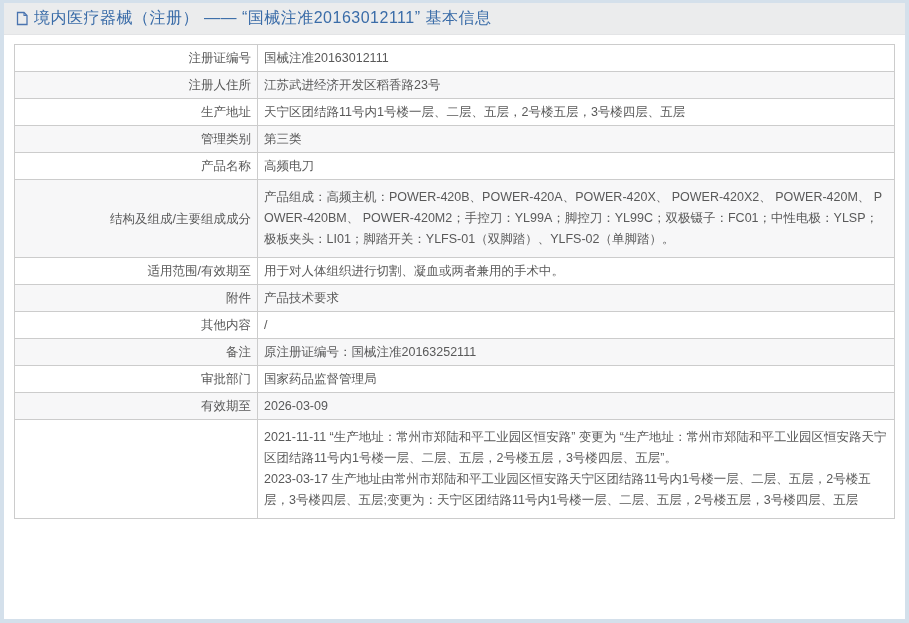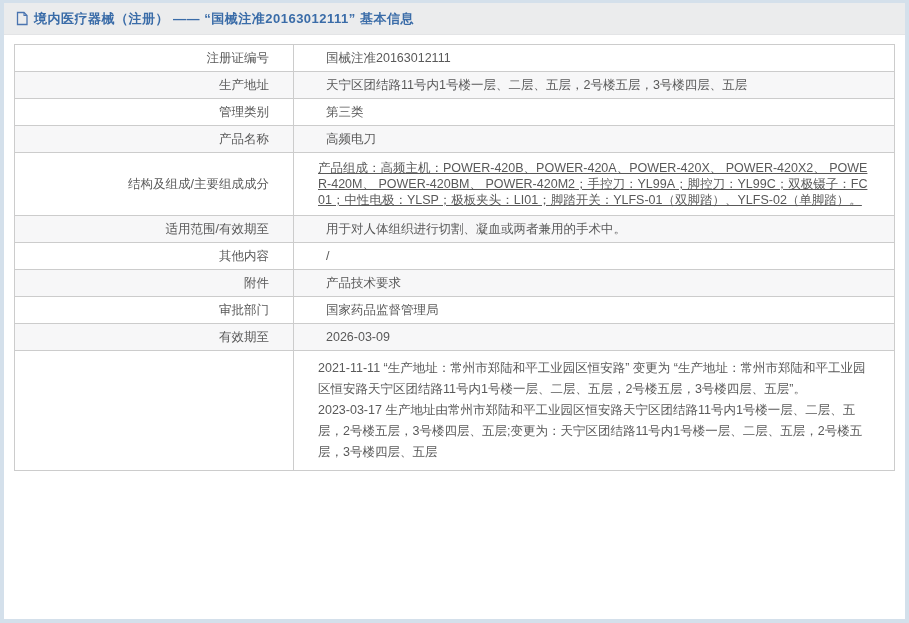--- a/index.html
+++ b/index.html
@@ -23,35 +23,35 @@
     padding-left:11px;
     border-bottom:1px solid #e3e4e6;
   }
   .title-bar .doc-icon{
     display:inline-flex;
     margin-right:5px;
     flex:0 0 auto;
   }
   .title-text{
     color:#3a6ca8;
-    font-size:13px;
-    font-weight:bold;
+    font-size:16px;
+    font-weight:normal;
     letter-spacing:0.5px;
   }
   .info-table{
     margin:9px 10px 0 10px;
     width:calc(100% - 20px);
     border-collapse:collapse;
     table-layout:fixed;
     font-size:12.5px;
     color:#595959;
   }
   .info-table td{
     border:1px solid #cccccc;
-    padding:4px 24px;
+    padding:4px 6px;
     line-height:18px;
     vertical-align:middle;
   }
   .info-table tr:nth-child(even){
     background:#f7f7f8;
   }
   .info-table td.label-cell{
     width:230px;
     text-align:right;
     white-space:nowrap;
@@ -60,28 +60,26 @@
     text-align:left;
     word-break:break-all;
   }
   .info-table td.value-cell.multiline{
     white-space:pre-line;
     line-height:21px;
     padding-top:7px;
     padding-bottom:7px;
   }
   .info-table td.value-cell.tall{
-    line-height:16px;
+    line-height:21px;
     padding-top:7px;
     padding-bottom:7px;
-    text-decoration:underline;
   }
   .single{
     height:17px;
-    margin-left:8px;
   }
 </style>
 </head>
 <body>
 
 <div class="panel">
   <div class="title-bar">
     <span class="doc-icon">
       <svg width="14" height="15" viewBox="0 0 14 15">
         <path d="M2.5 1.5 L9 1.5 L12 4.5 L12 13.5 L2.5 13.5 Z" fill="none" stroke="#4a74b0" stroke-width="1.3"></path>
@@ -91,46 +89,54 @@
     <span class="title-text">境内医疗器械（注册） —— “国械注准20163012111” 基本信息</span>
   </div>
 
   <table class="info-table">
     <tbody id="table-body">
         <tr>
           <td class="label-cell"><span>注册证编号</span></td>
           <td class="value-cell"><span class="single">国械注准20163012111</span></td>
         </tr>
         <tr>
+          <td class="label-cell"><span>注册人住所</span></td>
+          <td class="value-cell"><span class="single">江苏武进经济开发区稻香路23号</span></td>
+        </tr>
+        <tr>
           <td class="label-cell"><span>生产地址</span></td>
           <td class="value-cell"><span class="single">天宁区团结路11号内1号楼一层、二层、五层，2号楼五层，3号楼四层、五层</span></td>
         </tr>
         <tr>
           <td class="label-cell"><span>管理类别</span></td>
           <td class="value-cell"><span class="single">第三类</span></td>
         </tr>
         <tr>
           <td class="label-cell"><span>产品名称</span></td>
           <td class="value-cell"><span class="single">高频电刀</span></td>
         </tr>
         <tr>
           <td class="label-cell"><span>结构及组成/主要组成成分</span></td>
           <td class="value-cell tall"><span class="">产品组成：高频主机：POWER-420B、POWER-420A、POWER-420X、 POWER-420X2、 POWER-420M、 POWER-420BM、 POWER-420M2；手控刀：YL99A；脚控刀：YL99C；双极镊子：FC01；中性电极：YLSP；极板夹头：LI01；脚踏开关：YLFS-01（双脚踏）、YLFS-02（单脚踏）。</span></td>
         </tr>
         <tr>
           <td class="label-cell"><span>适用范围/有效期至</span></td>
           <td class="value-cell"><span class="single">用于对人体组织进行切割、凝血或两者兼用的手术中。</span></td>
         </tr>
         <tr>
+          <td class="label-cell"><span>附件</span></td>
+          <td class="value-cell"><span class="single">产品技术要求</span></td>
+        </tr>
+        <tr>
           <td class="label-cell"><span>其他内容</span></td>
           <td class="value-cell"><span class="single">/</span></td>
         </tr>
         <tr>
-          <td class="label-cell"><span>附件</span></td>
-          <td class="value-cell"><span class="single">产品技术要求</span></td>
+          <td class="label-cell"><span>备注</span></td>
+          <td class="value-cell"><span class="single">原注册证编号：国械注准20163252111</span></td>
         </tr>
         <tr>
           <td class="label-cell"><span>审批部门</span></td>
           <td class="value-cell"><span class="single">国家药品监督管理局</span></td>
         </tr>
         <tr>
           <td class="label-cell"><span>有效期至</span></td>
           <td class="value-cell"><span class="single">2026-03-09</span></td>
         </tr>
         <tr>

